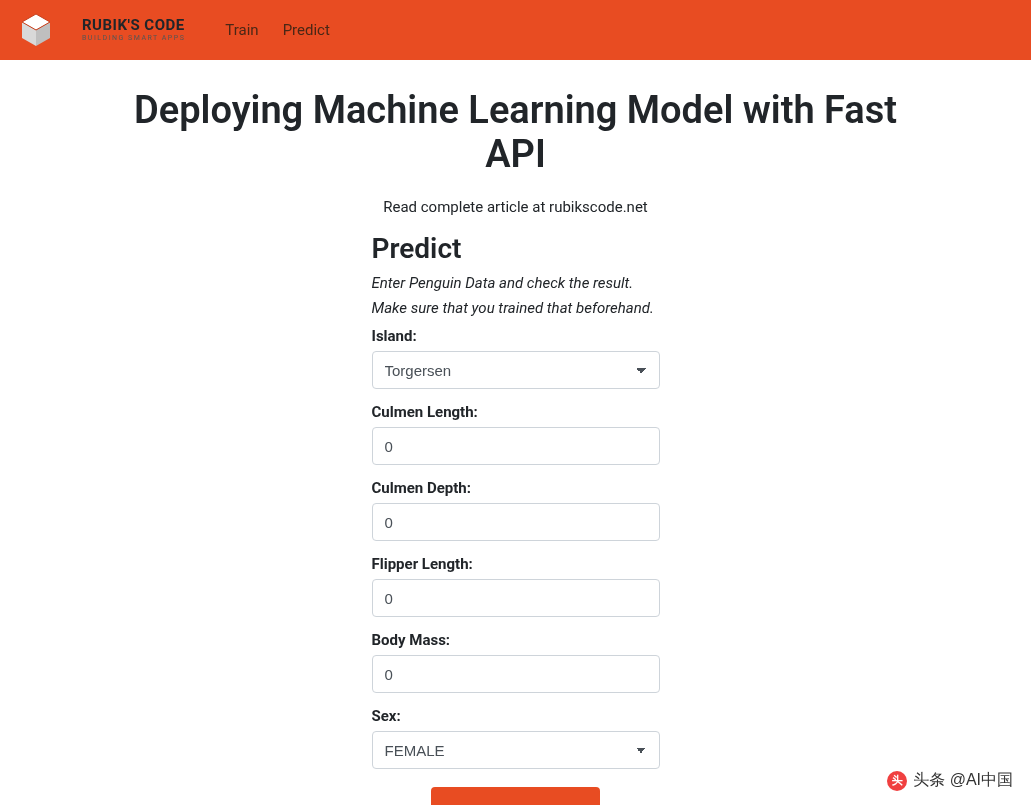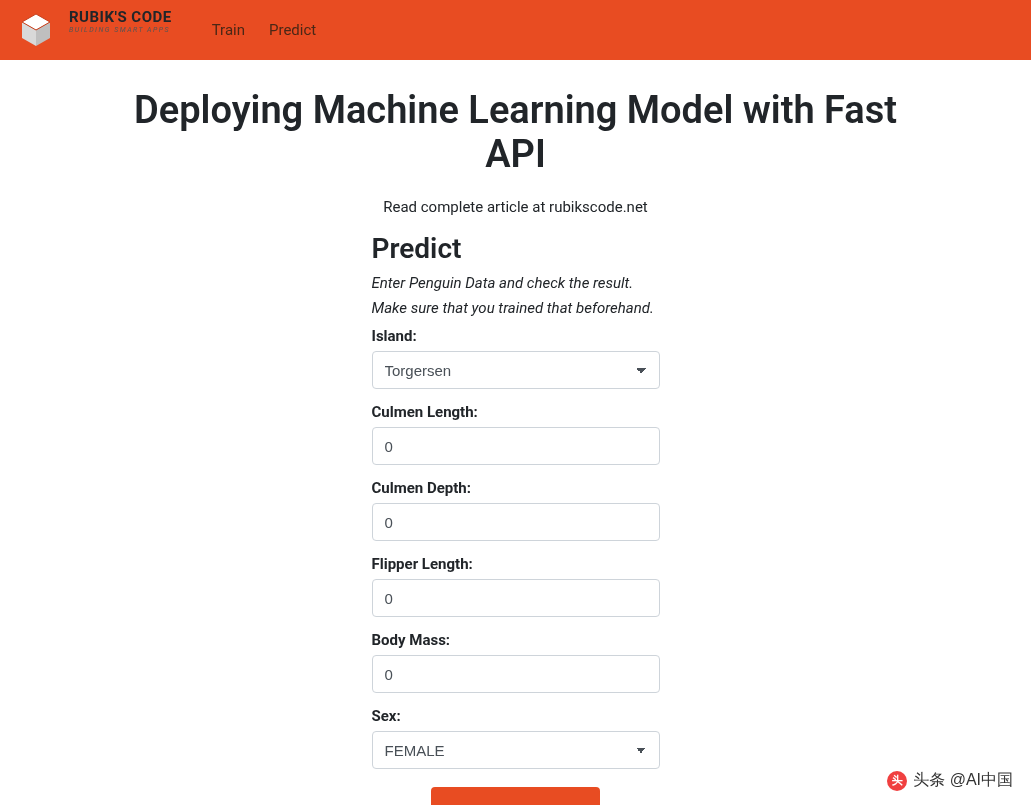--- a/index.html
+++ b/index.html
@@ -15,21 +15,22 @@
     }
     .navbar {
       background: #e84c22;
       height: 60px;
       display: flex;
       align-items: center;
       padding: 0 16px;
     }
     .logo-wrap {
       display: flex;
-      gap: 13px;
+      align-items: center;
+      gap: 26px;
     }
     .logo-cube {
       width: 40px;
       height: 40px;
       position: relative;
     }
     .logo-text {
       display: flex;
       flex-direction: column;
       line-height: 1;
@@ -38,21 +39,20 @@
       font-weight: 700;
       font-size: 15px;
       letter-spacing: 0.5px;
       color: #212529;
     }
     .logo-sub {
       font-size: 7px;
       letter-spacing: 1.5px;
       color: #555;
       margin-top: 2px;
-      font-style: italic;
     }
     .nav-links {
       display: flex;
       gap: 24px;
       margin-left: 40px;
     }
     .nav-link {
       color: #4a2716;
       font-size: 15px;
       text-decoration: none;

